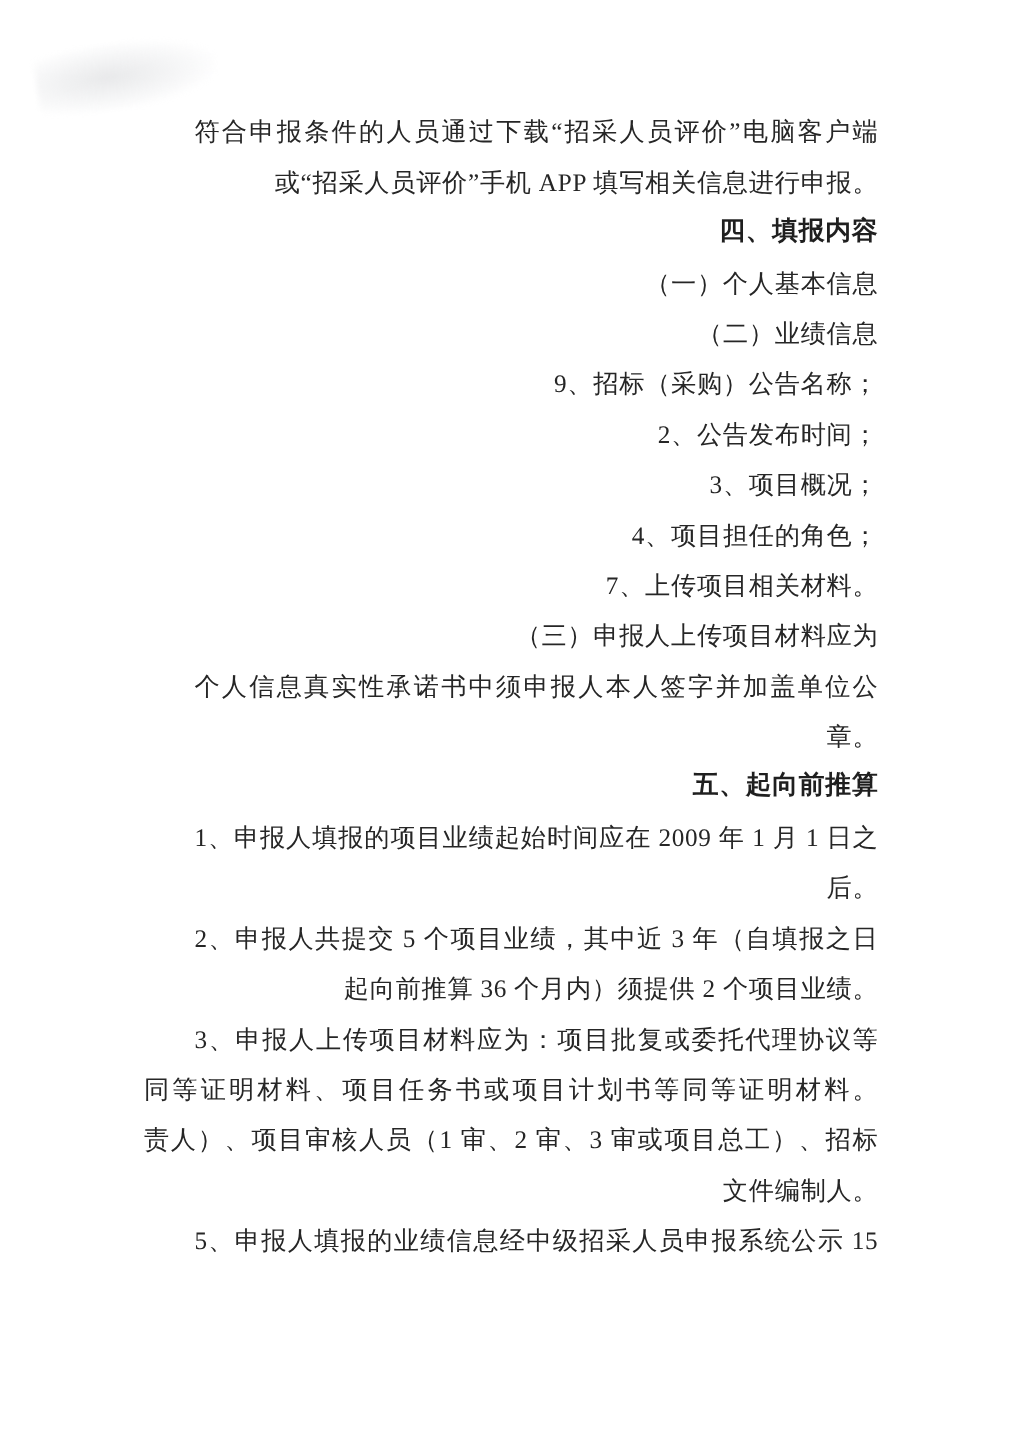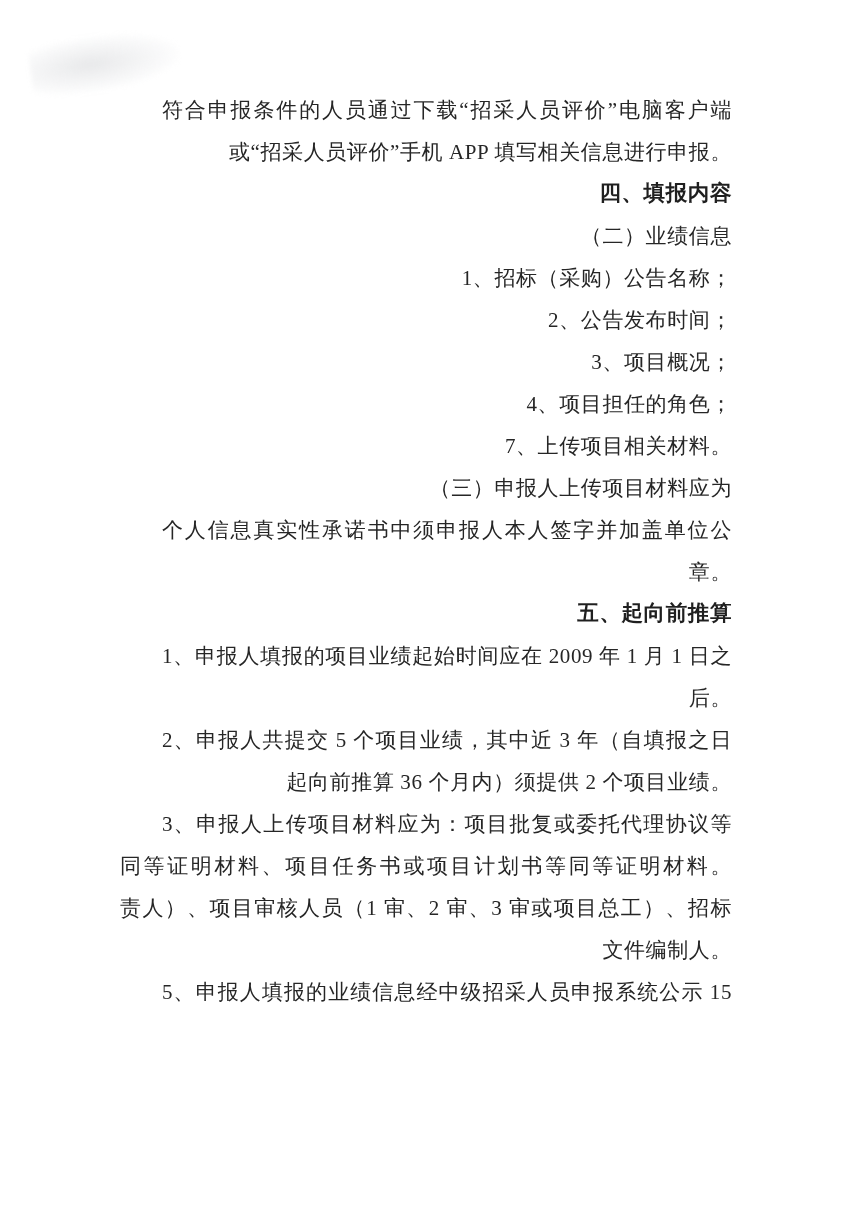--- a/index.html
+++ b/index.html
@@ -67,23 +67,24 @@
 
   <div class="scan-smudge"></div>
 
   <div class="text-block">
 
     <div class="line indent stretch">符合申报条件的人员通过下载“招采人员评价”电脑客户端</div>
     <div class="line">或“招采人员评价”手机 APP 填写相关信息进行申报。</div>
 
     <div class="line indent heading">四、填报内容</div>
 
+    <div class="line indent">（一）个人基本信息</div>
     <div class="line indent">（二）业绩信息</div>
 
-    <div class="line indent">1、招标（采购）公告名称；</div>
+    <div class="line indent">9、招标（采购）公告名称；</div>
     <div class="line indent">2、公告发布时间；</div>
     <div class="line indent">3、项目概况；</div>
     <div class="line indent">4、项目担任的角色；</div>
     <div class="line indent">7、上传项目相关材料。</div>
 
     <div class="line indent">（三）申报人上传项目材料应为</div>
 
     <div class="line indent stretch">个人信息真实性承诺书中须申报人本人签字并加盖单位公</div>
     <div class="line">章。</div>
 

